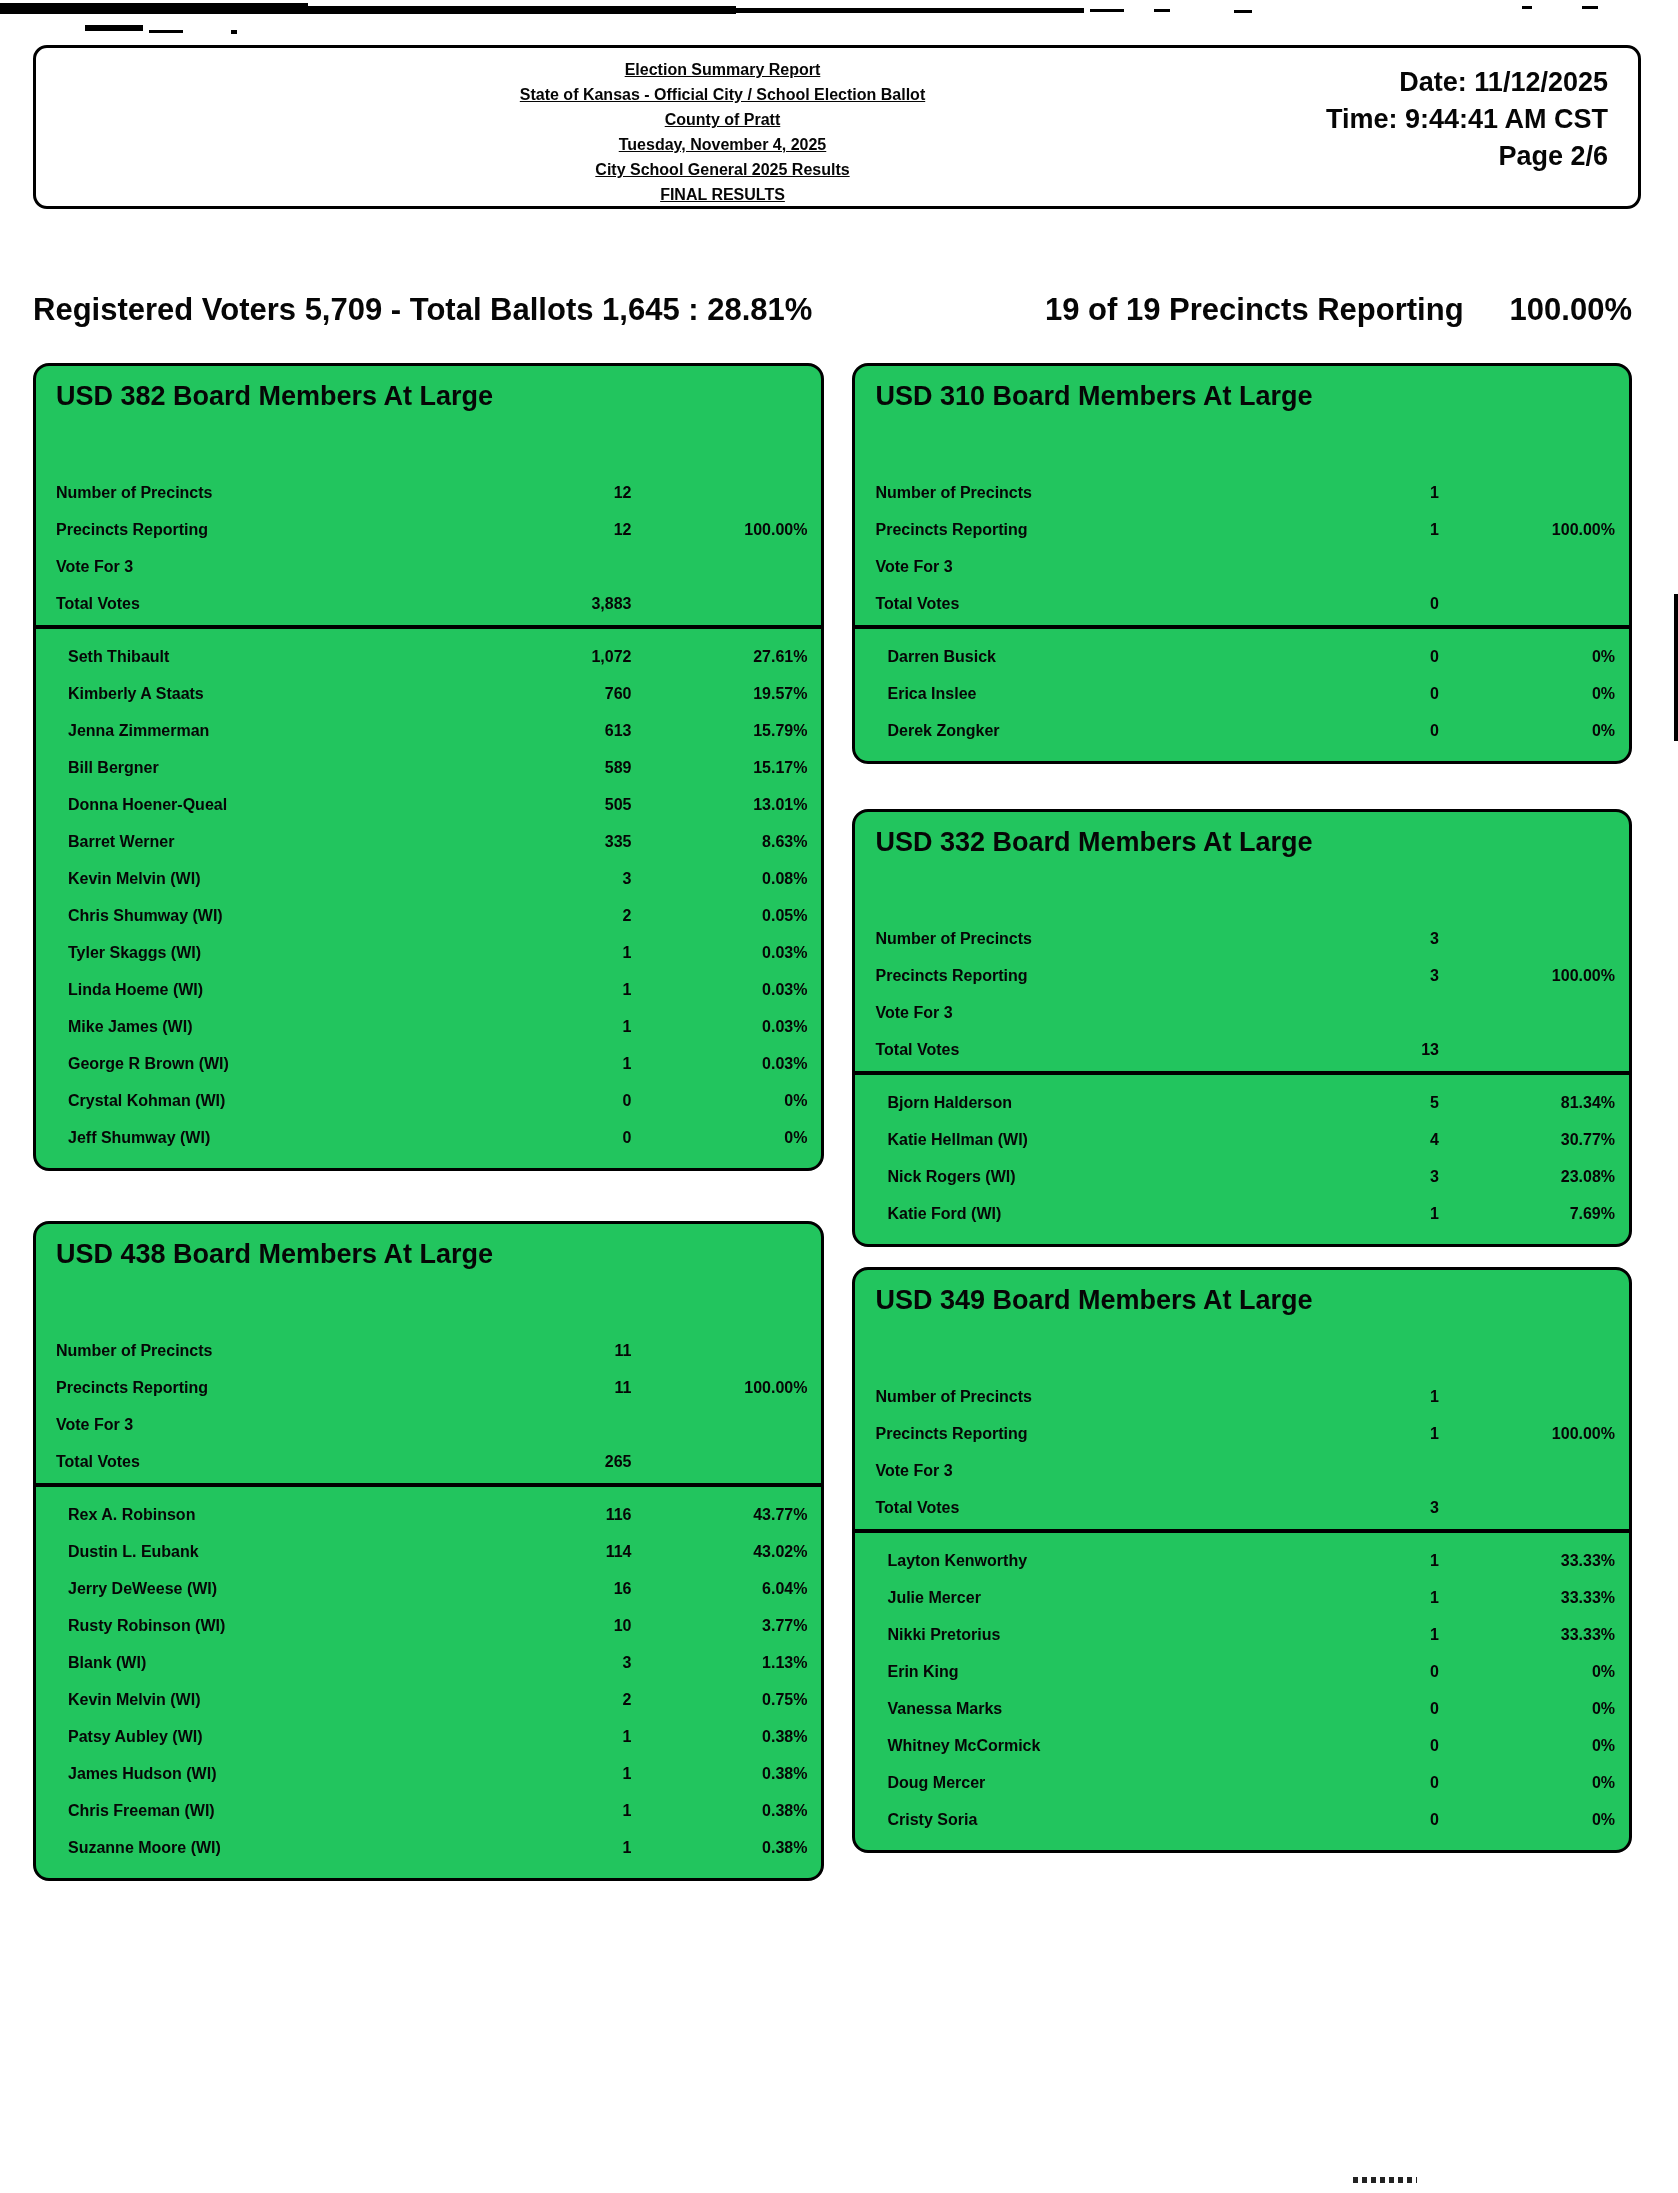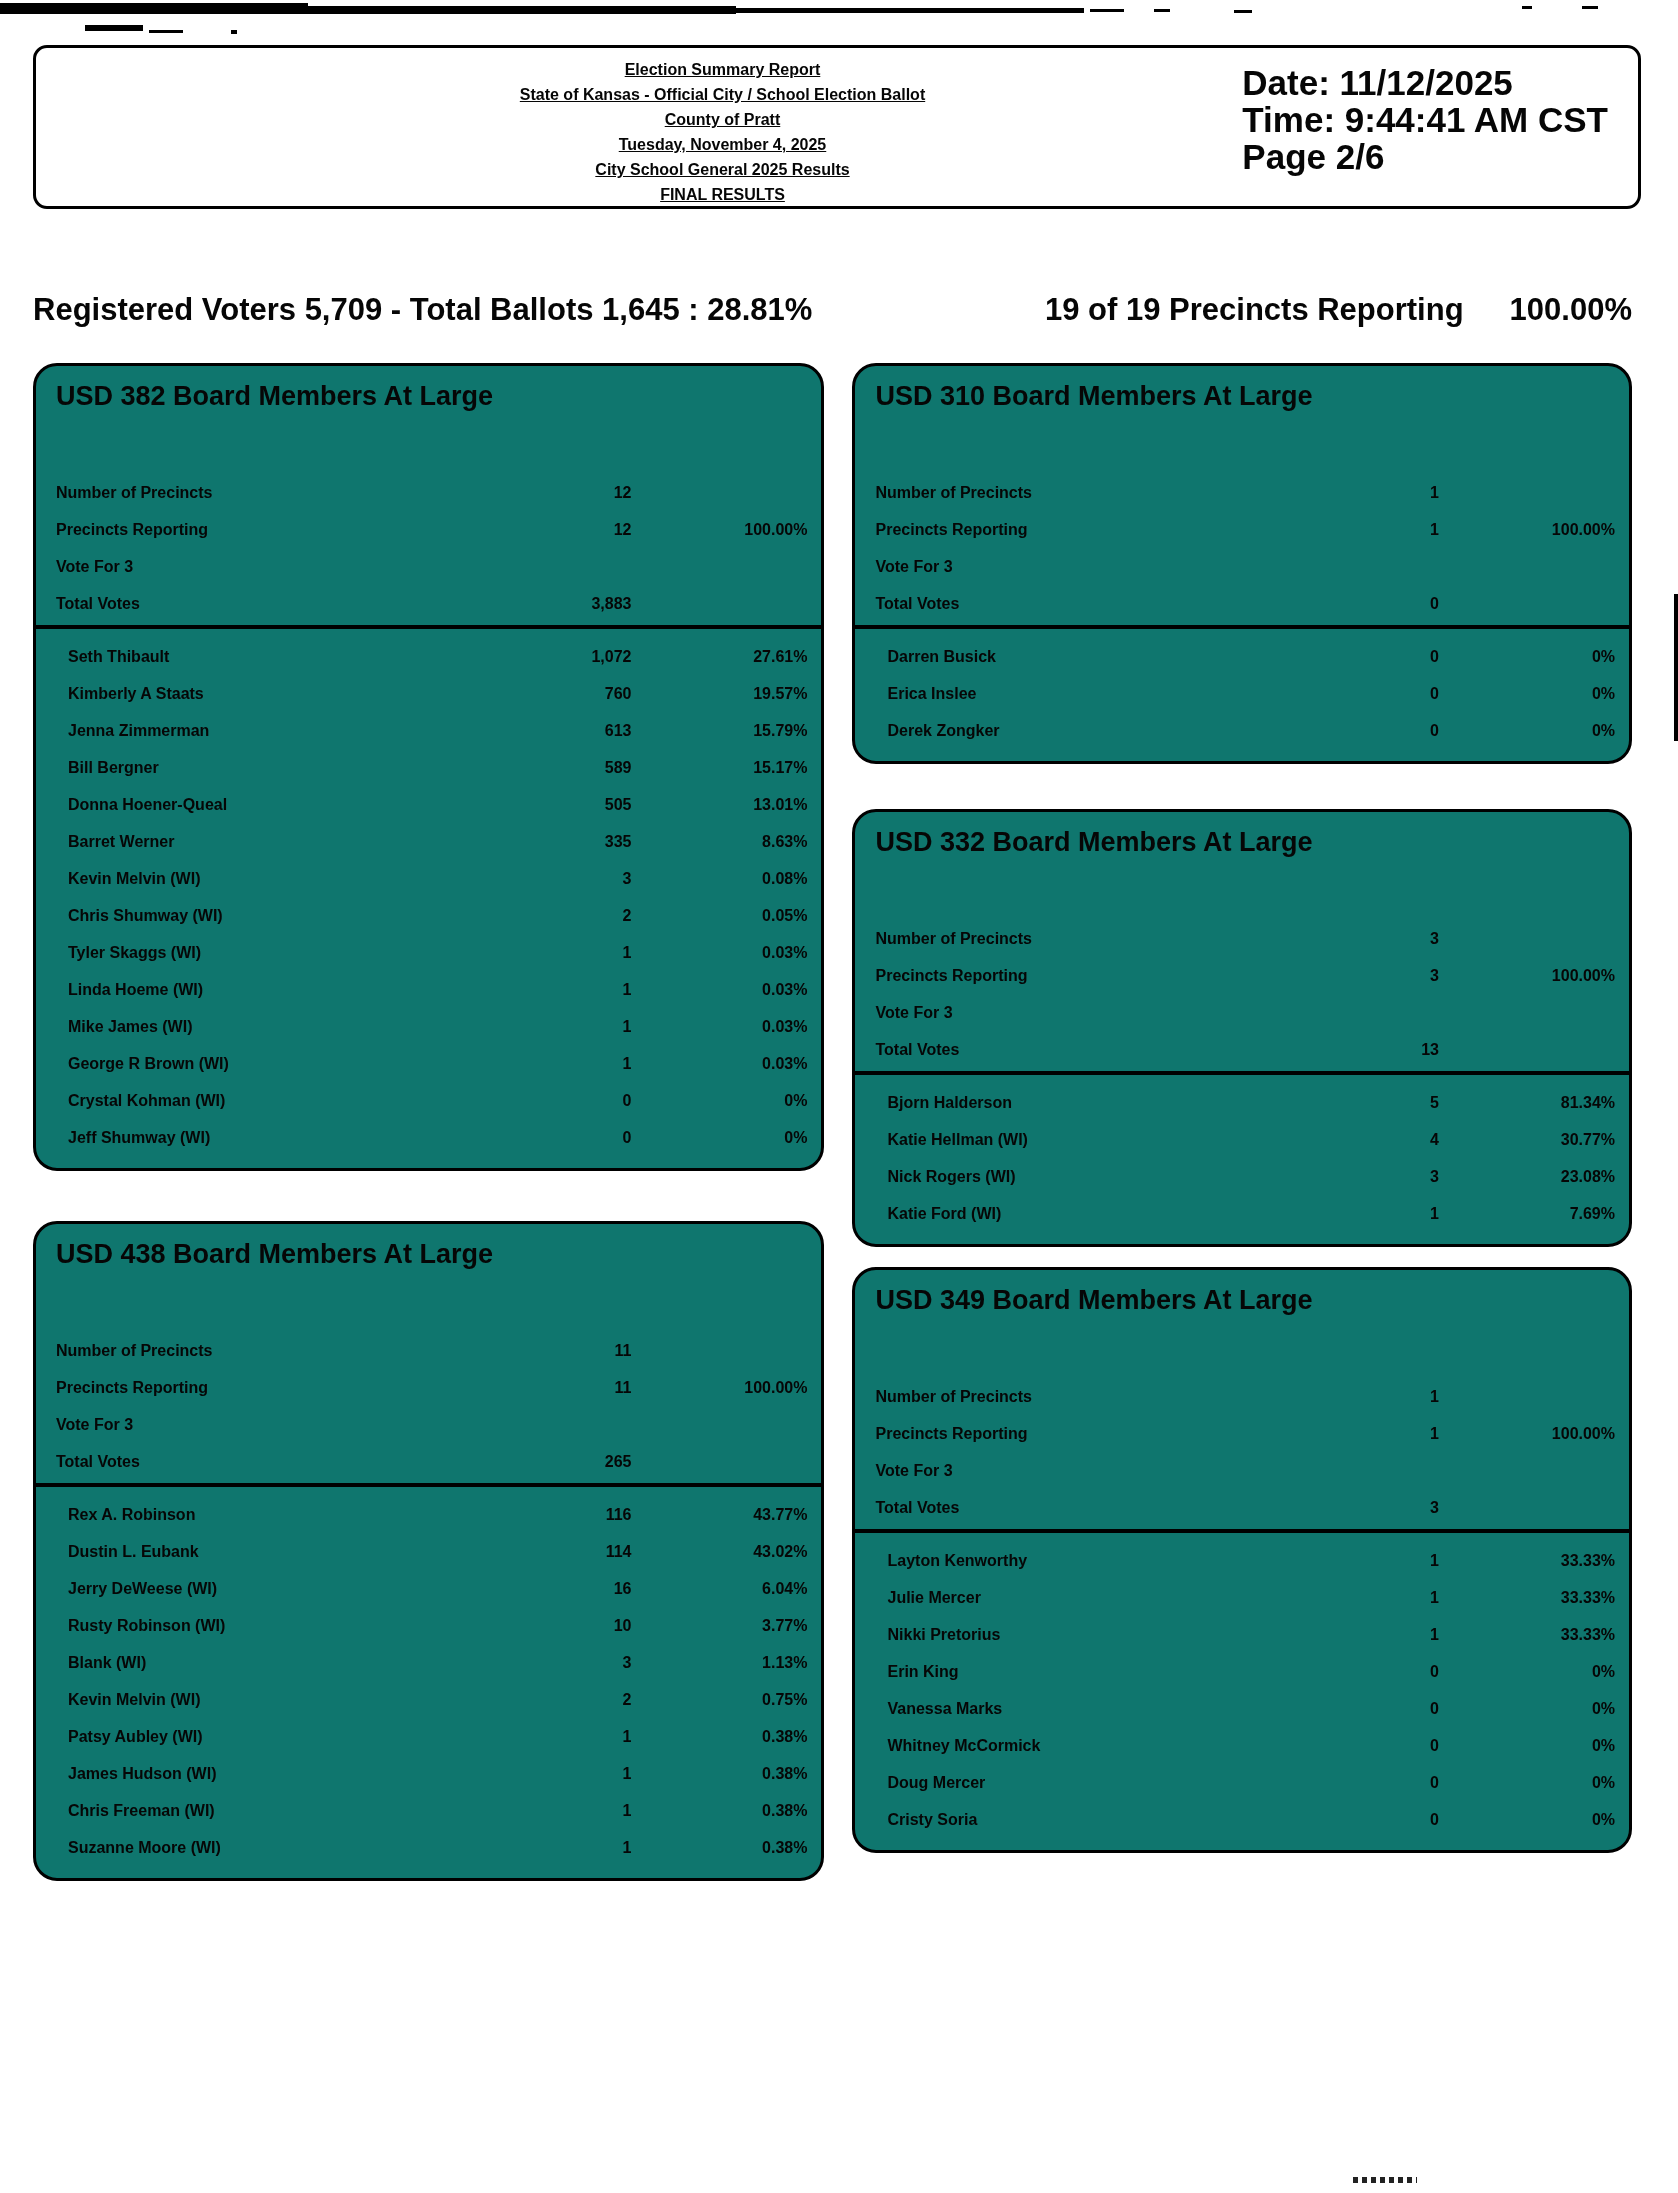--- a/index.html
+++ b/index.html
@@ -13,41 +13,41 @@
   
   .header-box{
     position:absolute;left:33px;top:45px;width:1608px;height:164px;
     border:3px solid #000;border-radius:14px;box-sizing:border-box;
   }
   .header-center{
     position:absolute;left:229px;top:9px;width:915px;text-align:center;
     font-size:16px;line-height:25px;text-decoration:underline;
   }
   .header-right{
-    position:absolute;right:30px;top:16px;text-align:left;
-    font-size:35px;line-height:37px;
+    position:absolute;right:30px;top:16px;text-align:right;
+    font-size:27px;line-height:37px;
   }
   
   .summary-row{
     position:absolute;left:33px;top:292px;width:1599px;
     display:flex;align-items:baseline;font-size:31px;
   }
   .summary-left{flex:1;text-align:left;}
   .summary-right{text-align:right;}
   .summary-pct{margin-left:46px;}
   
   .columns{
     position:absolute;left:33px;top:363px;width:1599px;
     display:flex;justify-content:space-between;align-items:flex-start;
   }
   .col-left{width:793px;}
   .col-right{width:781px;padding-left:28px;}
   .contest{
-    border:3px solid #000;border-radius:24px;box-sizing:border-box;
-    padding:12px 14px 12px 20px;background:#0f766e;
+    border:3px solid #000;border-radius:16px;box-sizing:border-box;
+    padding:12px 14px 12px 20px;background:#22c55e;
   }
   .contest-title{font-size:27px;line-height:36px;margin-bottom:60px;}
   .row{display:flex;align-items:center;height:37px;font-size:16px;}
   .row .name{flex:1;white-space:nowrap;overflow:hidden;}
   .row .votes{width:189px;text-align:right;white-space:nowrap;}
   .row .pct{width:176px;text-align:right;white-space:nowrap;}
   .cand-row .name{padding-left:12px;}
   .sep{border-top:4px solid #000;margin:3px -14px 9px -20px;height:0;}
   .mt50{margin-top:50px;}
   .mt45{margin-top:45px;}

